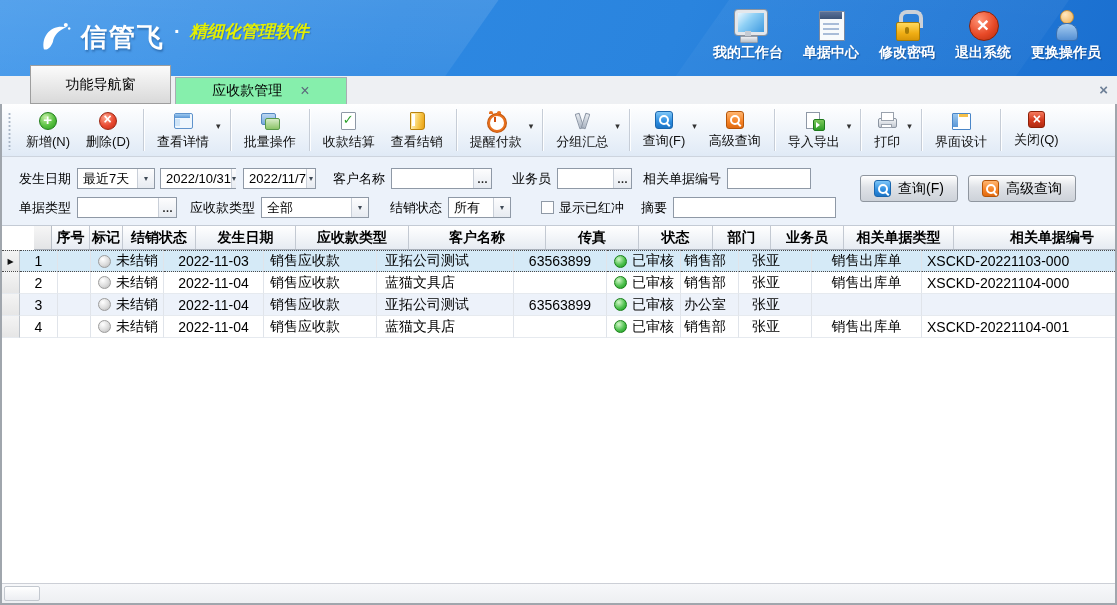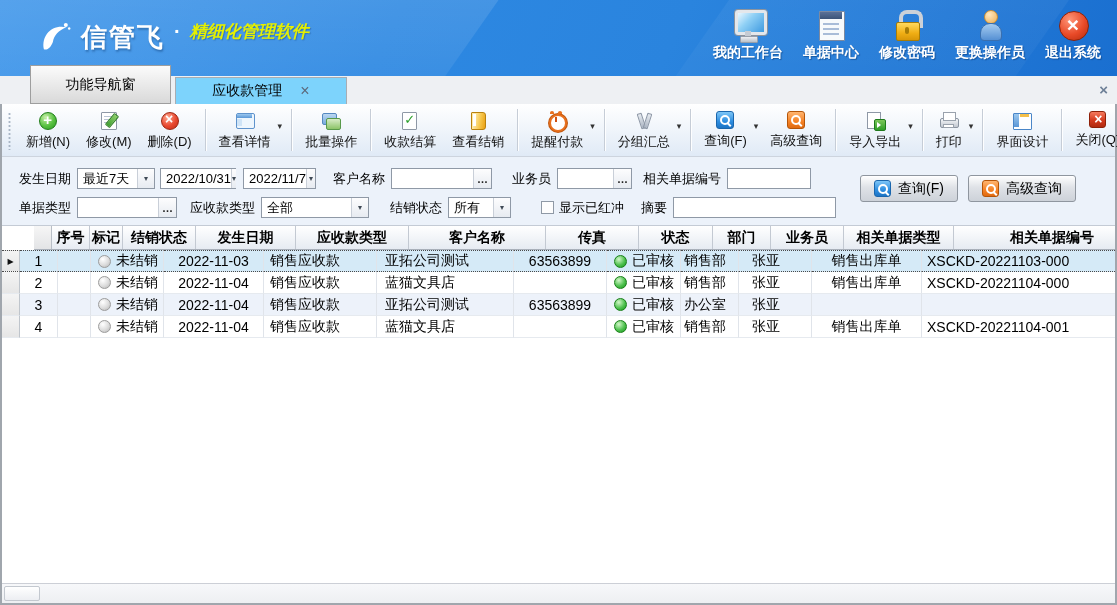--- a/index.html
+++ b/index.html
@@ -48,21 +48,21 @@
 .user-icon::after{content:"";position:absolute;left:7px;top:13px;width:20px;height:16px;border-radius:10px 10px 4px 4px;
   background:linear-gradient(#a6ccf0,#5590d4);border:1px solid #3a6fae;}
 .exit-icon::before{content:"";position:absolute;left:3px;top:1px;width:28px;height:28px;border-radius:50%;
   background:radial-gradient(circle at 35% 28%,#ff9678,#e84a28 55%,#b22a0c);border:1px solid #8e2208;}
 .exit-icon::after{content:"×";position:absolute;left:3px;top:1px;width:28px;text-align:center;line-height:28px;color:#fff;font-size:21px;font-weight:bold;}
 
 
 .tabstrip{height:28px;background:#eef0f3;display:flex;align-items:flex-end;padding-left:30px;position:relative;}
 .tab{display:flex;align-items:center;justify-content:center;font-size:14px;color:#000;cursor:pointer;}
 .tab.inactive{background:linear-gradient(#fbfbfb,#d9d9d9);border:1px solid #9e9e9e;height:39px;width:141px;margin-right:4px;}
-.tab.active{background:#7dd3fc;border:1px solid #a8adb3;border-bottom:none;height:27px;width:172px;gap:18px;text-align:right;}
+.tab.active{background:#86efac;border:1px solid #a8adb3;border-bottom:none;height:27px;width:172px;gap:18px;text-align:right;}
 .tab-close{color:#5c6a7c;font-size:16px;line-height:1;cursor:pointer;}
 .strip-close{position:absolute;right:9px;top:5px;color:#6e8097;font-size:15px;font-weight:bold;cursor:pointer;}
 
 
 .main{height:501px;border-left:2px solid #a0a6ad;border-right:2px solid #a0a6ad;border-bottom:2px solid #a0a6ad;
   display:flex;flex-direction:column;background:#fff;position:relative;}
 
 
 .toolbar{height:53px;flex:none;background:linear-gradient(#ffffff,#e0eaf6);border-bottom:1px solid #cdd4de;
   display:flex;align-items:center;padding-left:16px;position:relative;}
@@ -203,31 +203,31 @@
             <i></i>
           </span>
           <span class="nav-label" data-name="nav-label">单据中心</span>
         </div>
         <div class="nav-btn" data-name="header-nav-change-password">
           <span class="hicon lock-icon" data-name="lock-icon">
             <i></i>
           </span>
           <span class="nav-label" data-name="nav-label">修改密码</span>
         </div>
+        <div class="nav-btn" data-name="header-nav-exit-system">
+          <span class="hicon exit-icon" data-name="exit-icon">
+            <i></i>
+          </span>
+          <span class="nav-label" data-name="nav-label">退出系统</span>
+        </div>
         <div class="nav-btn" data-name="header-nav-switch-operator">
           <span class="hicon user-icon" data-name="user-icon">
             <i></i>
           </span>
           <span class="nav-label" data-name="nav-label">更换操作员</span>
-        </div>
-        <div class="nav-btn" data-name="header-nav-exit-system">
-          <span class="hicon exit-icon" data-name="exit-icon">
-            <i></i>
-          </span>
-          <span class="nav-label" data-name="nav-label">退出系统</span>
         </div>
       </div>
   </div>
 
   <div class="tabstrip" data-name="tabstrip">
     <div class="tab inactive" data-name="tab-function-nav">
       <span data-name="tab-label">功能导航窗</span>
     </div>
     <div class="tab active" data-name="tab-receivables">
       <span data-name="tab-label">应收款管理</span>
@@ -240,28 +240,20 @@
 
     <div class="toolbar" data-name="toolbar">
       <span class="grip" data-name="toolbar-grip-handle"></span>
       <div class="tb-items" id="toolbar-items" data-name="toolbar-items">
           <div class="tbtn" data-name="toolbar-add-button">
             <span class="tcol">
               <span class="ticon add-icon" data-name="add-icon">
                 <i></i>
               </span>
               <span class="tlabel" data-name="toolbar-button-label">新增(N)</span>
-            </span>
-          </div>
-          <div class="tbtn" data-name="toolbar-edit-button">
-            <span class="tcol">
-              <span class="ticon edit-icon" data-name="edit-icon">
-                <i></i>
-              </span>
-              <span class="tlabel" data-name="toolbar-button-label">修改(M)</span>
             </span>
           </div>
           <div class="tbtn" data-name="toolbar-delete-button">
             <span class="tcol">
               <span class="ticon delete-icon" data-name="delete-icon">
                 <i></i>
               </span>
               <span class="tlabel" data-name="toolbar-button-label">删除(D)</span>
             </span>
           </div>

